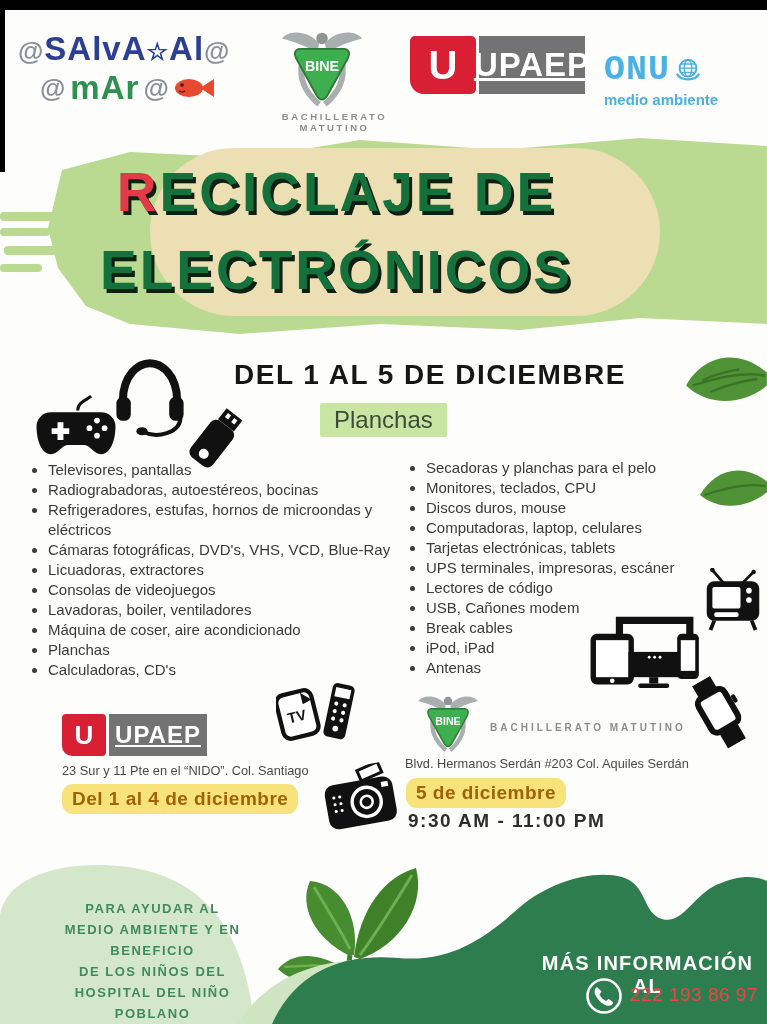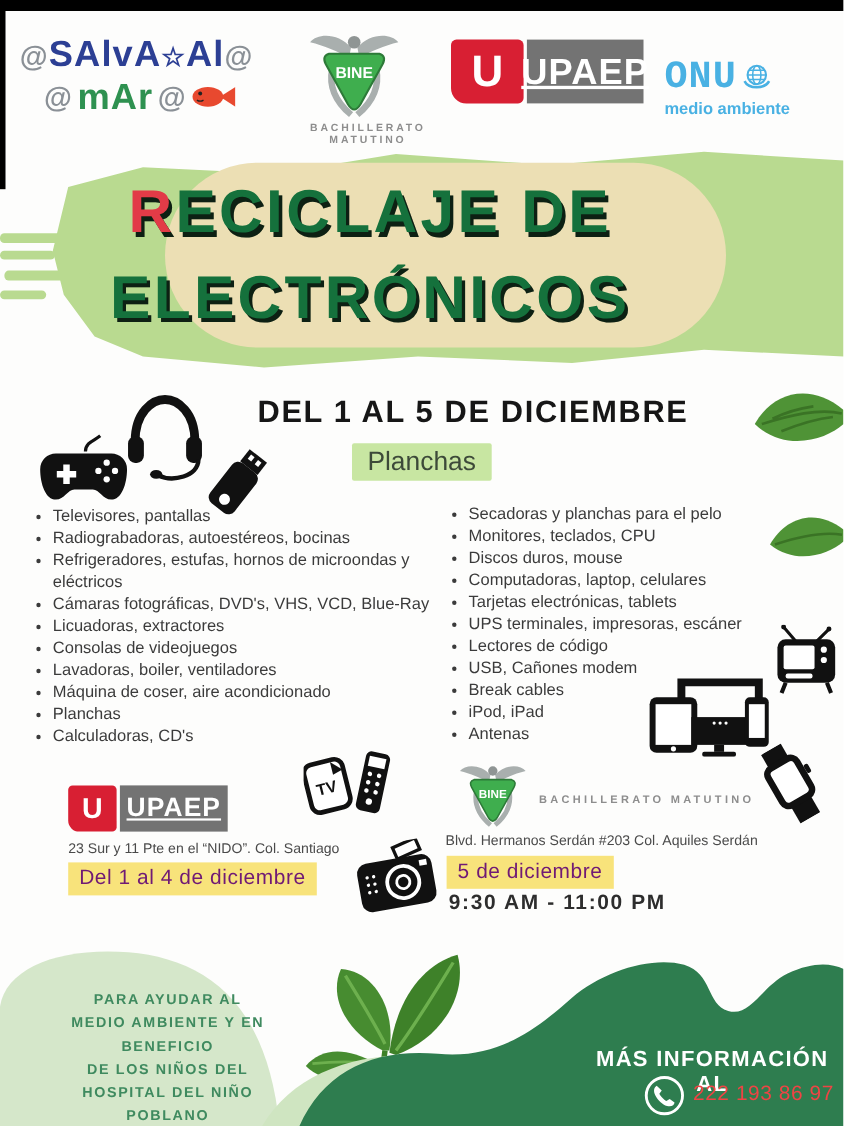--- a/index.html
+++ b/index.html
@@ -54,21 +54,21 @@
   .items-left{left:30px;top:460px;width:362px;}
   .items-right{left:408px;top:458px;width:305px;}
 
   
   .upaep-small{left:62px;top:714px;height:42px;}
   .upaep-small .ubox{width:44px;font-size:26px;border-radius:4px 4px 4px 10px;}
   .upaep-small .namebox{width:98px;font-size:24px;}
   .address{font-size:12.8px;color:#4a4a4a;}
   .addr-left{left:62px;top:763px;width:300px;}
   .addr-right{left:405px;top:756px;width:300px;}
-  .hl-date{background:#f8e37b;color:#701a75;font-size:19px;font-weight:400;padding:4px 10px;letter-spacing:0.5px;}
+  .hl-date{background:#f8e37b;color:#a16207;font-size:19px;font-weight:700;padding:4px 10px;letter-spacing:0.5px;border-radius:11px;}
   .hl-left{left:62px;top:784px;}
   .hl-right{left:406px;top:778px;}
   .hours{font-size:19px;font-weight:700;letter-spacing:1.5px;color:#2d2d2d;}
   .hours-left{left:64px;top:815px;}
   .hours-right{left:408px;top:810px;}
   .bine-caption.loc{left:490px;top:722px;letter-spacing:3px;font-size:10px;}
 
   
   .cause{left:35px;top:898px;width:235px;text-align:center;white-space:pre-line;
          font-size:13px;font-weight:700;letter-spacing:1.5px;line-height:21px;color:#3f8a5f;}

